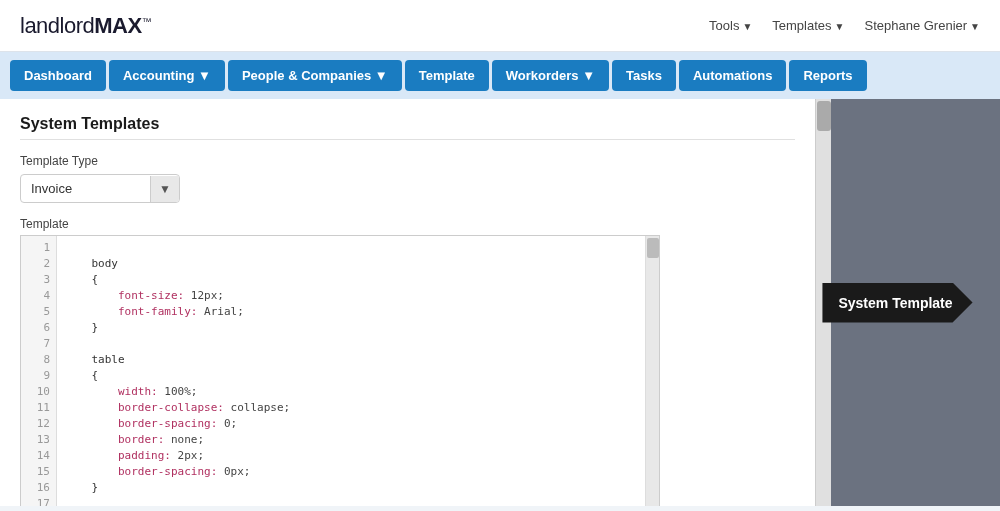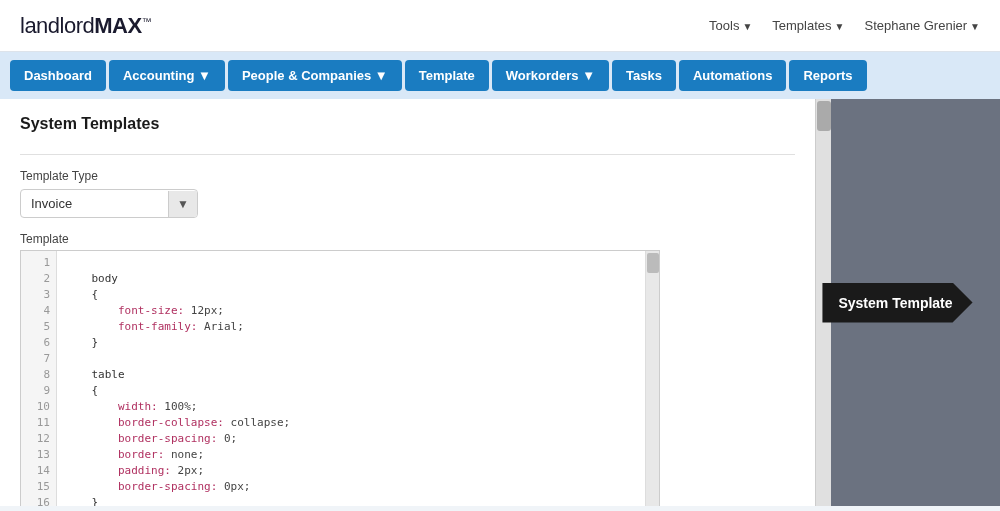--- a/index.html
+++ b/index.html
@@ -128,36 +128,36 @@
       clip-path: polygon(0 0, calc(100% - 20px) 0, 100% 50%, calc(100% - 20px) 100%, 0 100%);
       white-space: nowrap;
     }
 
     
     .page-title {
       font-size: 16px;
       font-weight: bold;
       color: #1a1a1a;
       margin-bottom: 14px;
-      padding-bottom: 21px;
+      padding-bottom: 6px;
       border-bottom: 1px solid #e0e0e0;
     }
 
     
     .field-label {
       font-size: 12px;
       color: #444;
       margin-bottom: 6px;
     }
     .select-wrapper {
       display: flex;
       align-items: center;
       border: 1px solid #ccc;
       border-radius: 4px;
-      width: 178px;
+      width: 160px;
       background: white;
       margin-bottom: 14px;
       overflow: hidden;
     }
     .select-value {
       flex: 1;
       padding: 6px 10px;
       font-size: 13px;
       color: #333;
     }

